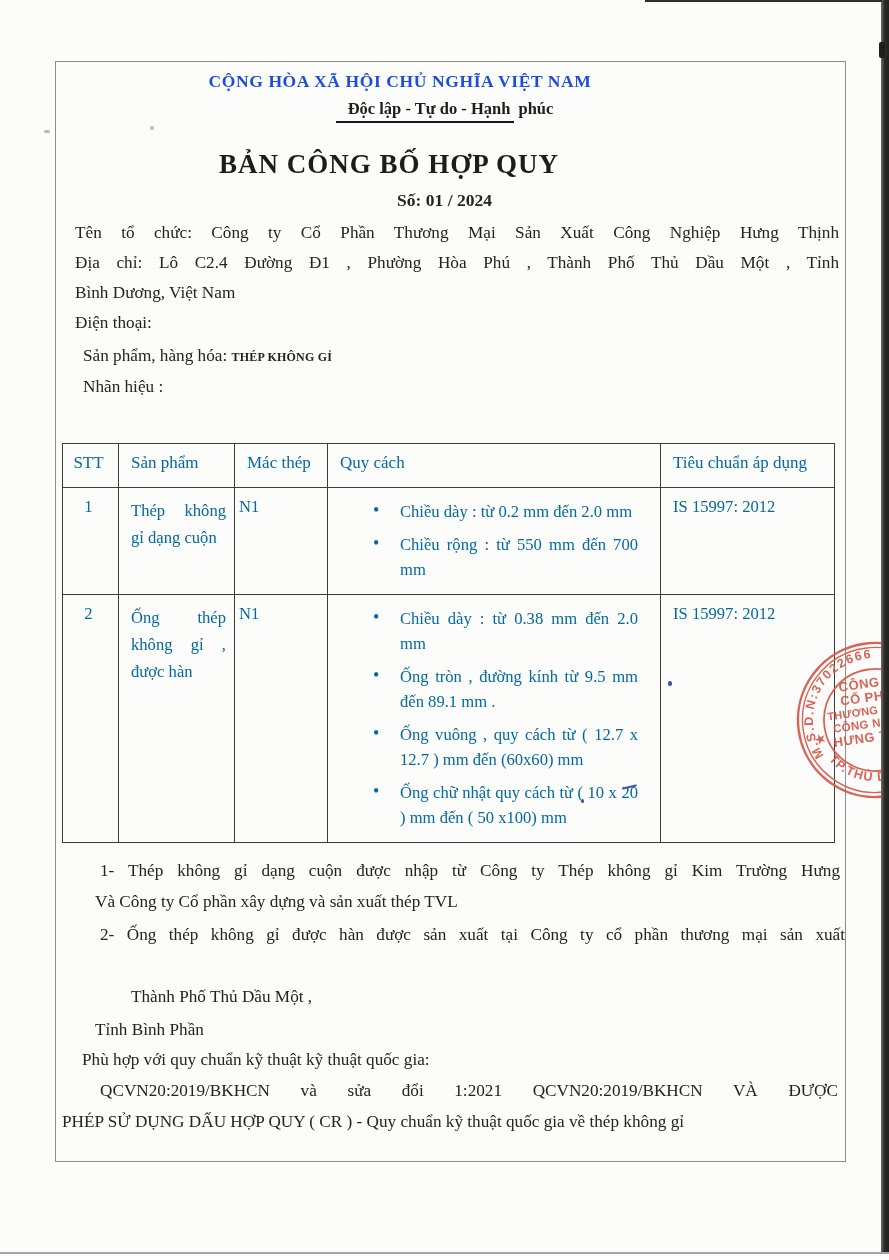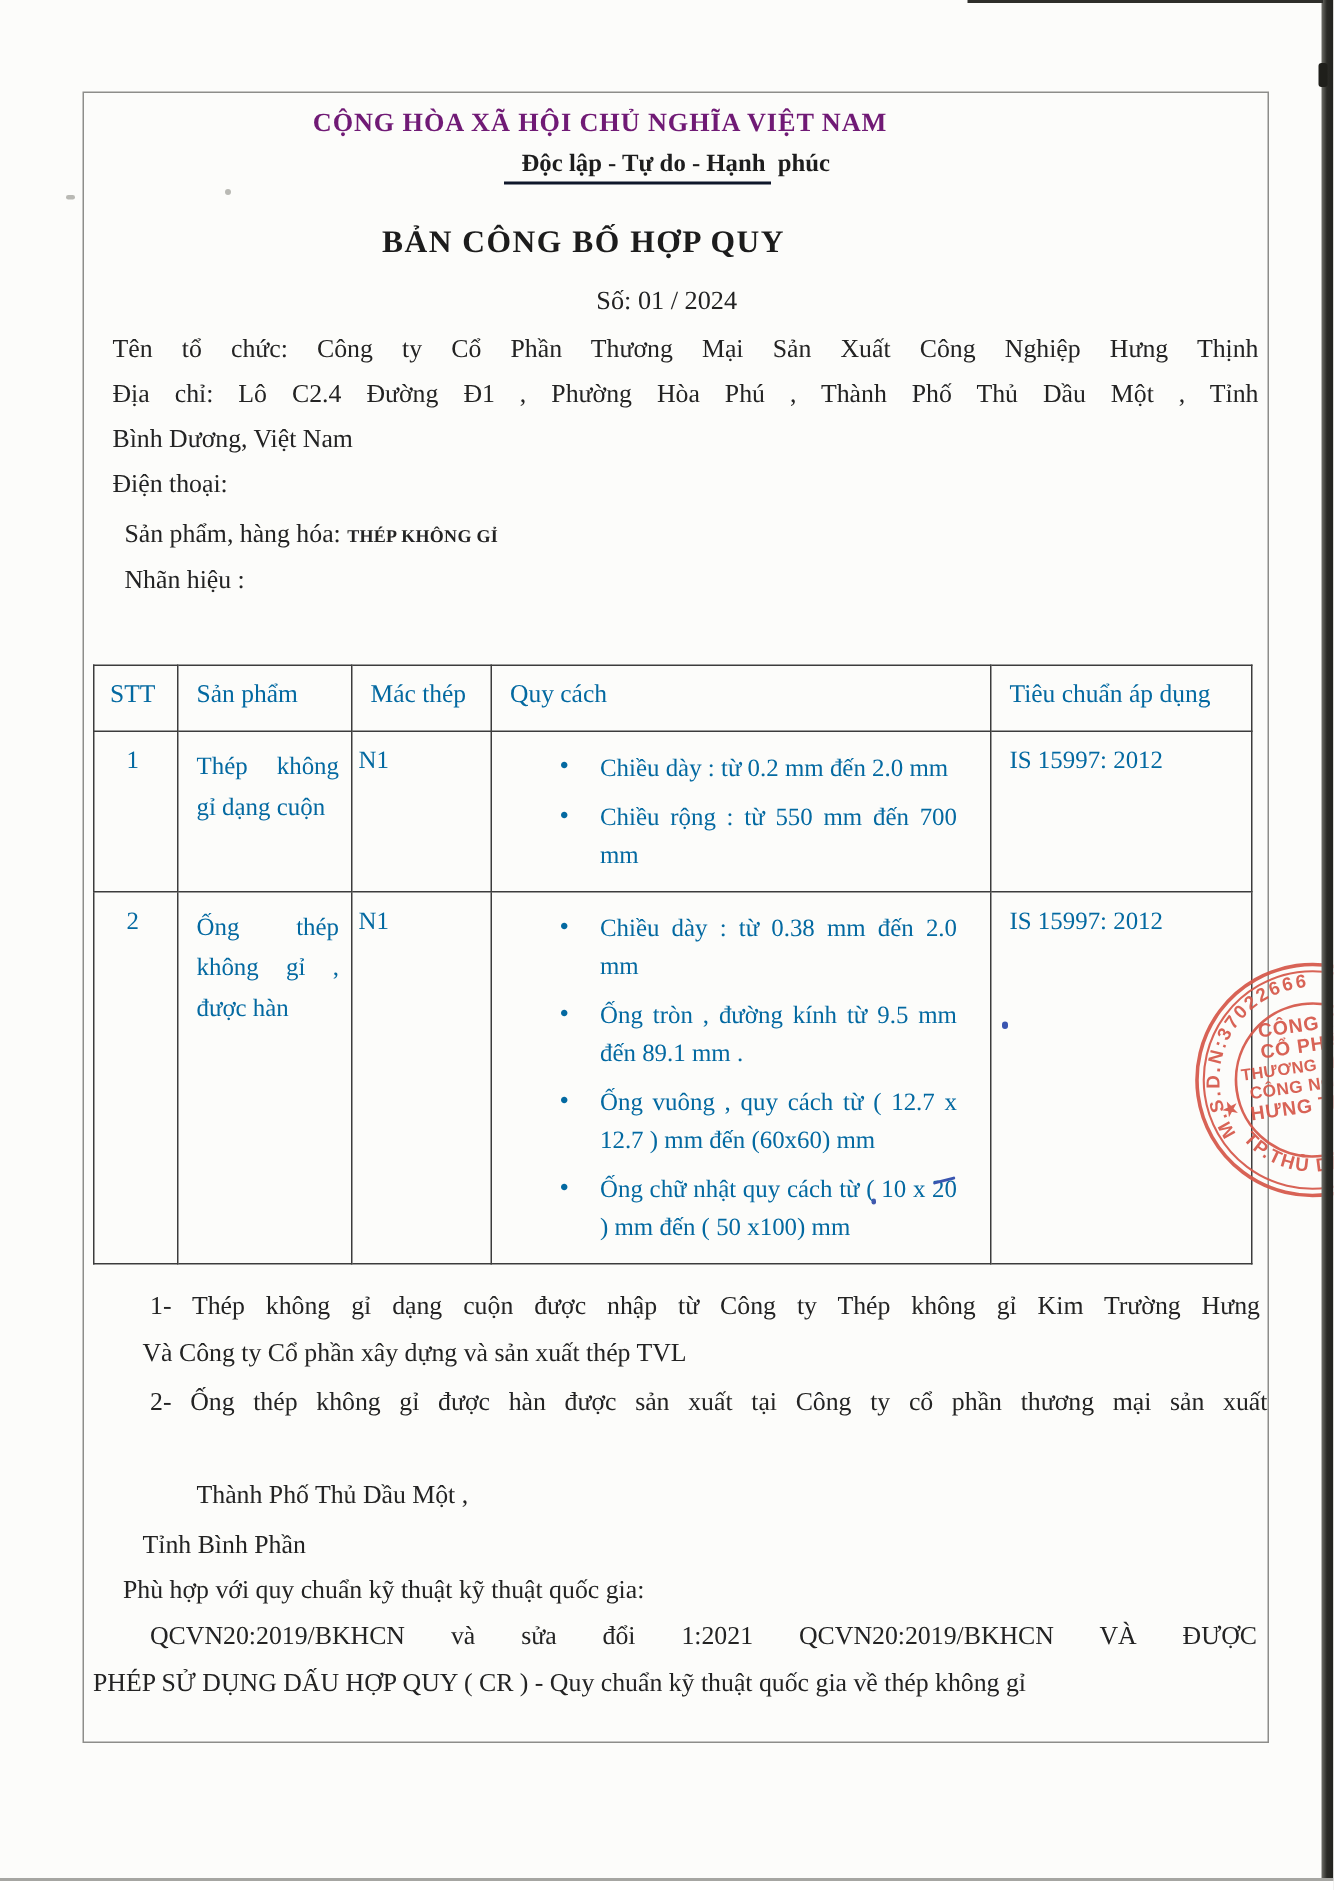--- a/index.html
+++ b/index.html
@@ -12,27 +12,27 @@
     color:#232323;
   }
   
   .frame{
     position:absolute;left:55px;top:61px;width:789px;height:1099px;
     border:1px solid #8d8d8a;z-index:5;
   }
   .abs{position:absolute;z-index:10;}
   
   .nat-title{left:0;top:71px;width:800px;text-align:center;
-    font-weight:bold;font-size:17.5px;letter-spacing:.6px;color:#701a75;}
+    font-weight:bold;font-size:17.5px;letter-spacing:.6px;color:#1d4ed8;}
   .motto{left:0;top:99px;width:889px;text-align:center;
     font-weight:bold;font-size:16.5px;color:#1d1d1d;}
   .motto-u{border-bottom:2px solid #0f172a;padding:0 4px 3px 12px;}
   .doc-title{left:0;top:149px;width:778px;text-align:center;
-    font-weight:bold;font-size:21px;letter-spacing:1px;color:#1c1c1c;}
-  .doc-number{left:0;top:190px;width:889px;text-align:center;font-size:17.5px;}
+    font-weight:bold;font-size:27px;letter-spacing:1px;color:#1c1c1c;}
+  .doc-number{left:0;top:190px;width:889px;text-align:center;font-size:17.5px;font-weight:bold;}
   
   .p{font-size:17.2px;line-height:28px;}
   .just{text-align:justify;text-align-last:justify;}
   .org{left:75px;top:219px;width:764px;}
   .addr1{left:75px;top:249px;width:764px;}
   .addr2{left:75px;top:279px;width:764px;}
   .phone{left:75px;top:309px;}
   .product{left:83px;top:342px;}
   .product b{font-size:12px;letter-spacing:.2px;}
   .brand{left:83px;top:373px;}

